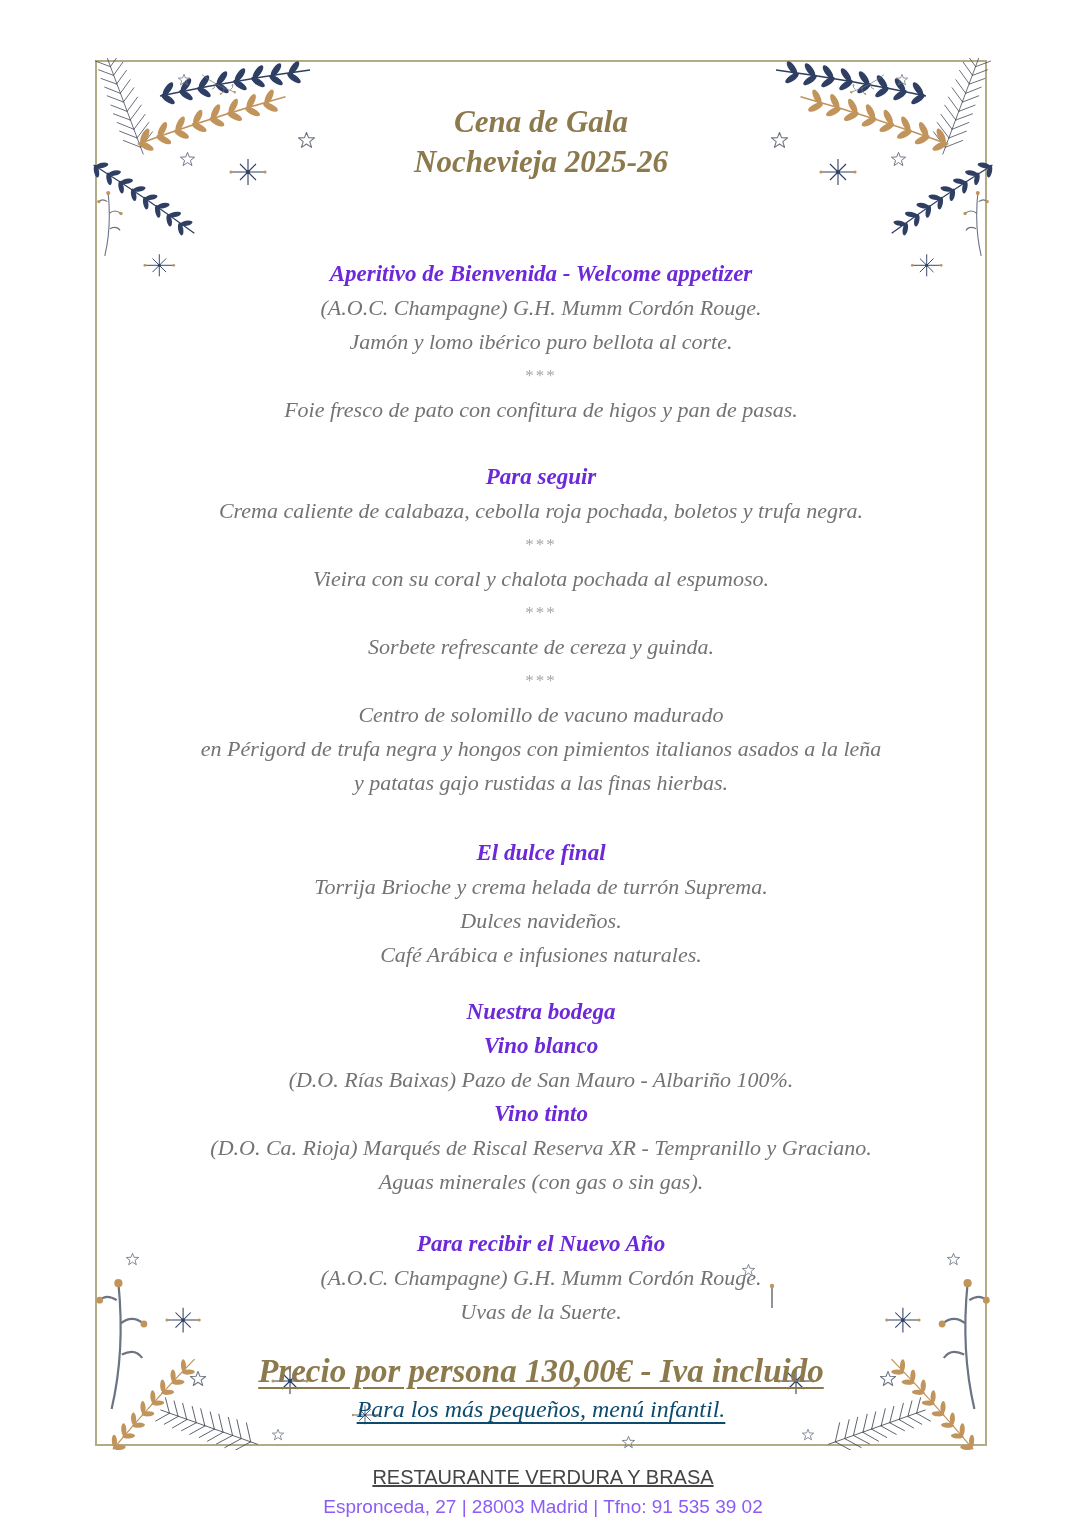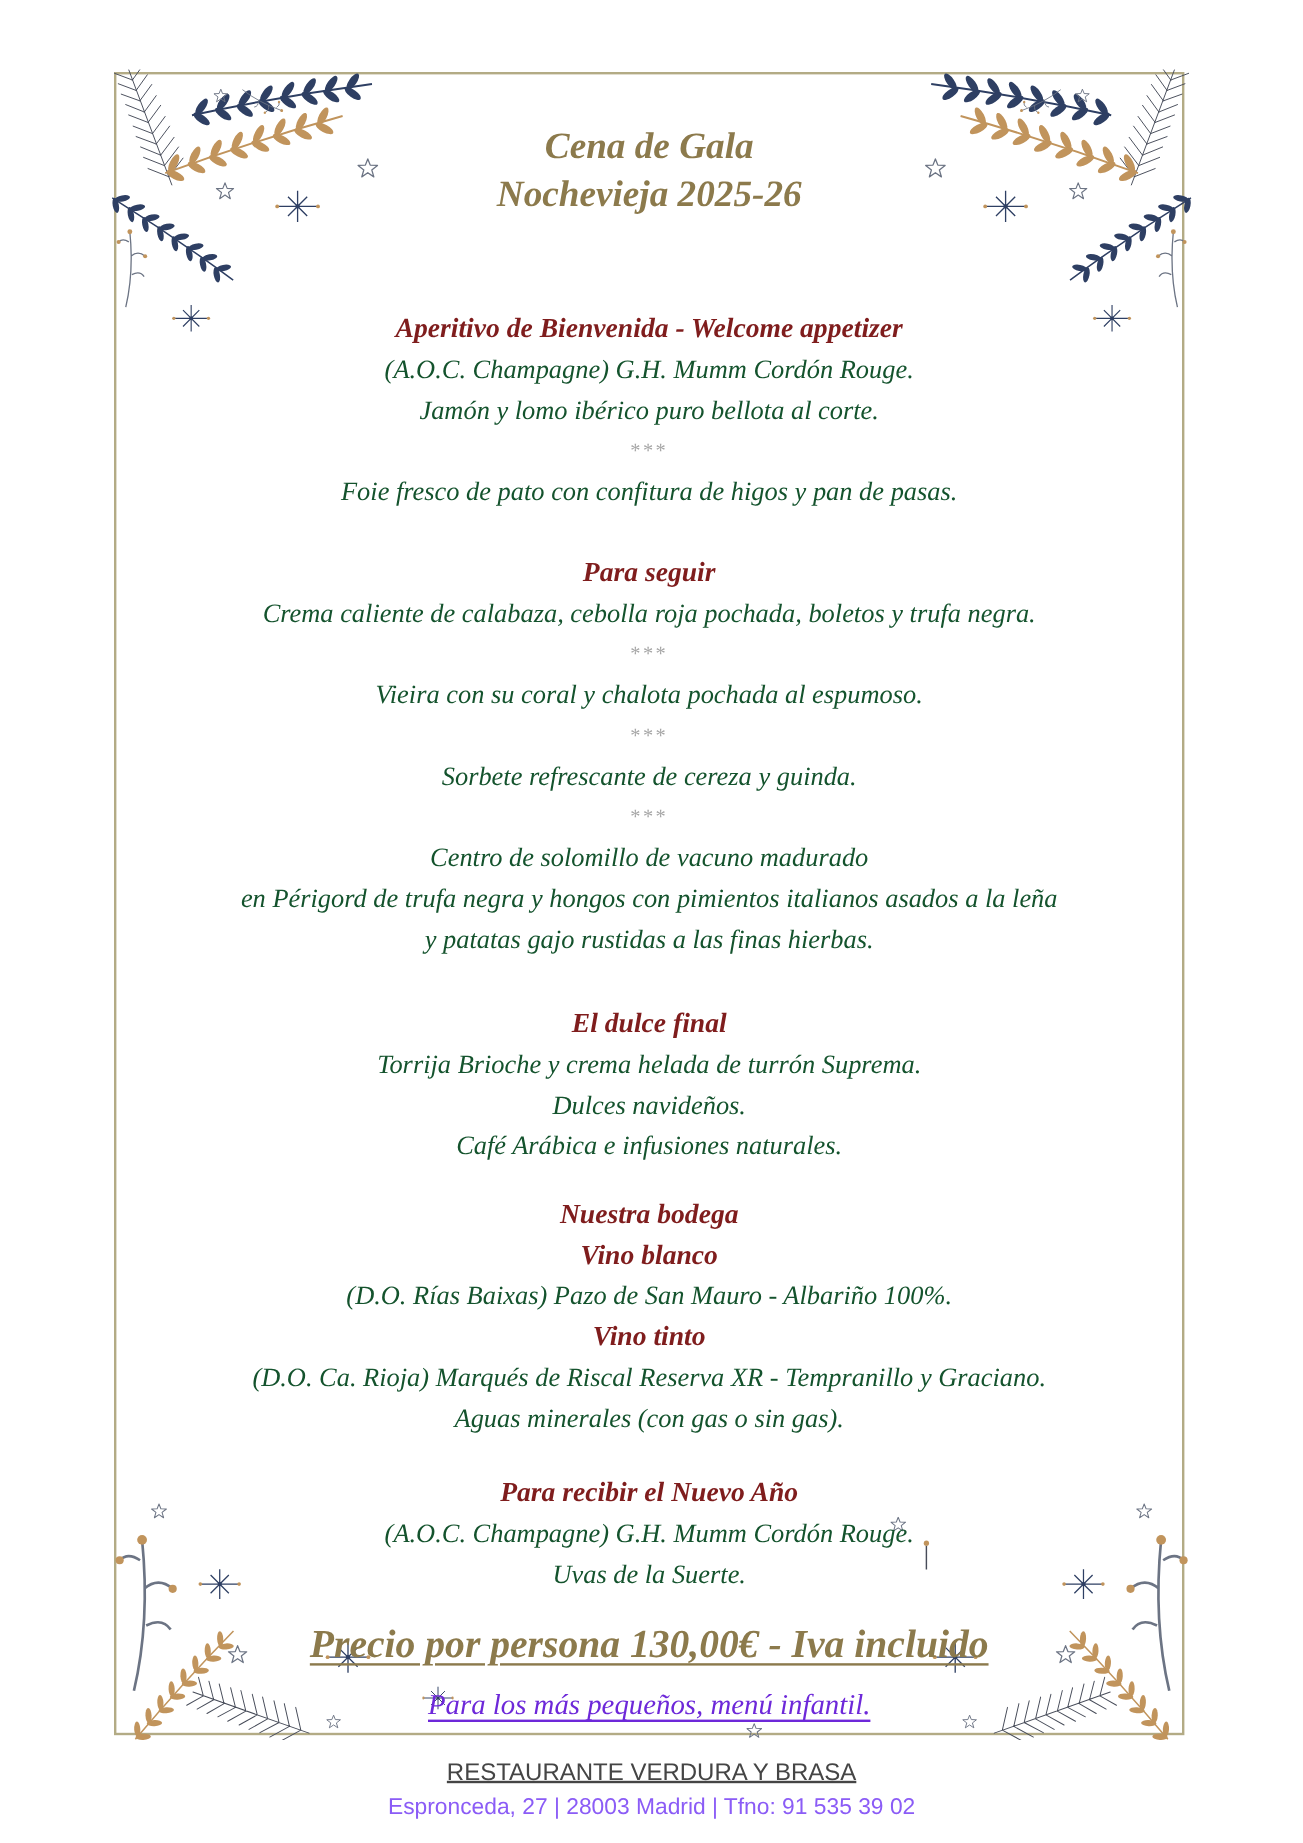--- a/index.html
+++ b/index.html
@@ -3,32 +3,32 @@
 <meta charset="utf-8">
 <style>
   html,body{margin:0;padding:0;background:#ffffff;}
   .page{position:relative;width:1086px;height:1536px;background:#ffffff;overflow:hidden;
         font-family:"Liberation Serif",serif;}
   .card-border{position:absolute;left:95px;top:60px;width:892px;height:1386px;
         border:2px solid #b3ab85;box-sizing:border-box;background:transparent;}
   .content{position:absolute;left:95px;top:60px;width:892px;text-align:center;}
   .title{margin-top:42px;font-size:31px;line-height:40px;font-weight:bold;font-style:italic;color:#8c7a4c;}
   section{margin:0;}
-  .heading{margin:0;font-size:23px;line-height:34px;font-weight:bold;font-style:italic;color:#7f1d1d;}
-  .line{margin:0;font-size:22px;line-height:34px;font-style:italic;color:#14532d;}
+  .heading{margin:0;font-size:23px;line-height:34px;font-weight:bold;font-style:italic;color:#6d28d9;}
+  .line{margin:0;font-size:22px;line-height:34px;font-style:italic;color:#737373;}
   .sep{margin:0;font-size:17px;line-height:34px;font-style:normal;color:#a6a6a6;letter-spacing:2px;}
   .sec-aperitivo{margin-top:75px;}
   .sec-seguir{margin-top:33px;}
   .sec-dulce{margin-top:36px;}
   .sec-bodega{margin-top:23px;}
   .sec-nuevo{margin-top:28px;}
   .pricing{margin-top:23px;}
   .price-line{margin:0;font-size:33px;line-height:38px;font-weight:bold;font-style:italic;color:#8c7a4c;
         text-decoration:underline;text-underline-offset:5px;text-decoration-thickness:1.5px;}
-  .kids-line{margin:12px;font-size:24px;line-height:38px;font-style:italic;color:#6d28d9;
+  .kids-line{margin:0;font-size:24px;line-height:38px;font-style:italic;color:#0c4a6e;
         text-decoration:underline;text-underline-offset:5px;text-decoration-thickness:1.5px;}
   .footer{position:absolute;left:0;top:1462px;width:1086px;text-align:center;
         font-family:"Liberation Sans",sans-serif;color:#454545;font-style:normal;}
   .footer-name{margin:0;font-size:20px;line-height:30px;text-decoration:underline;}
   .footer-address{margin:0;font-size:19px;line-height:30px;color:#8b5cf6;}
   .deco{position:absolute;pointer-events:none;}
   .tr{transform:scaleX(-1);}
   .br{transform:scaleX(-1);}
   .navy{color:#2e3f63}.gold{color:#c1945c}.dk{color:#474c59}.gray{color:#6c7484}
 </style>

